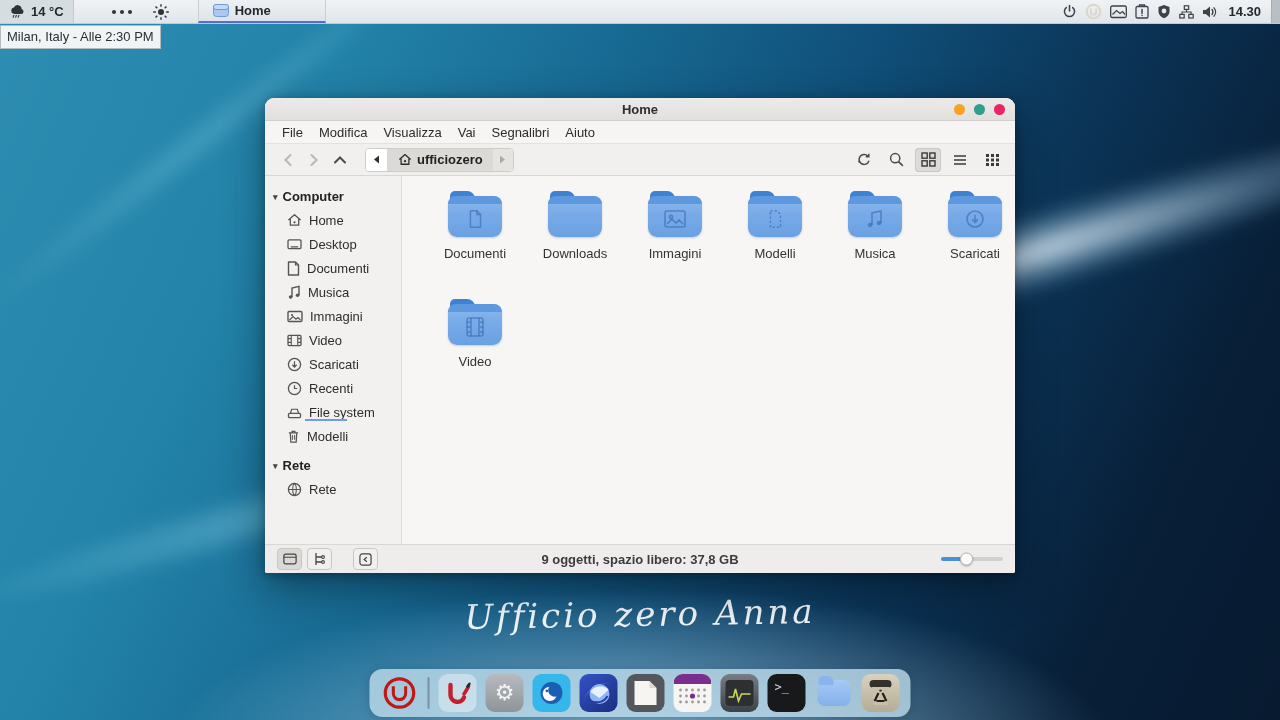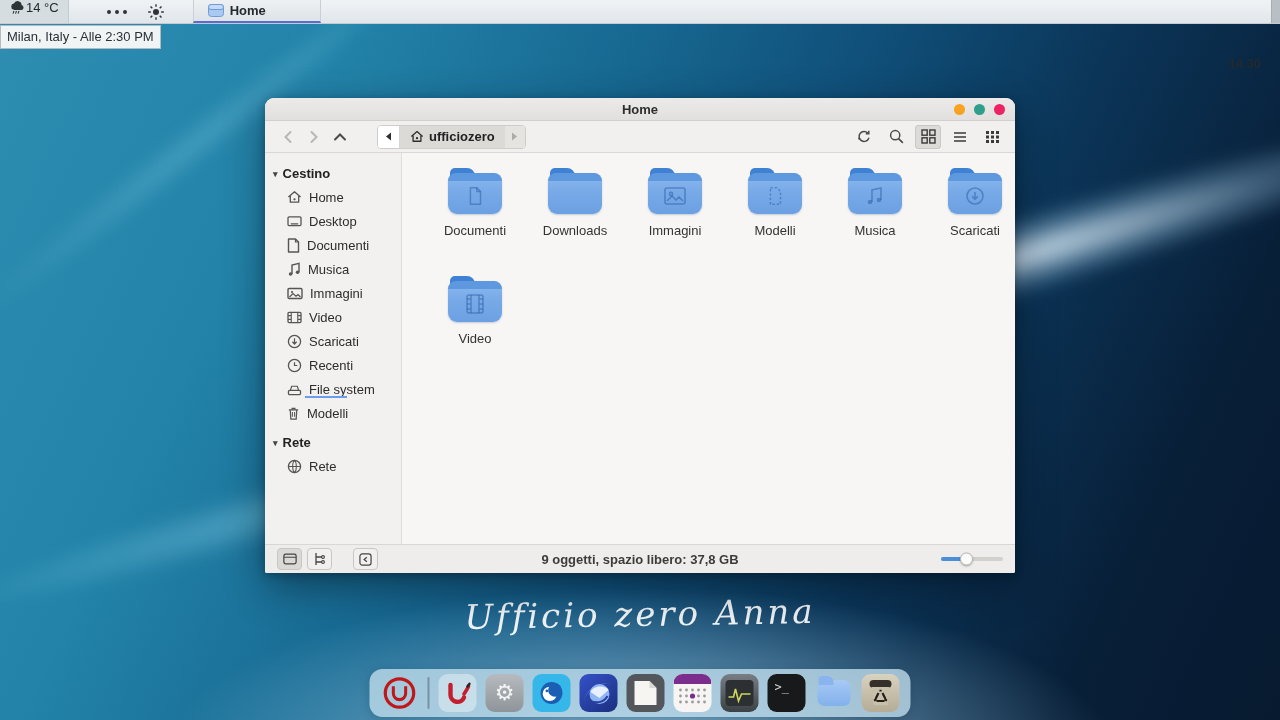--- a/index.html
+++ b/index.html
@@ -20,29 +20,29 @@
     background:radial-gradient(closest-side, rgba(120,200,225,.35), rgba(120,200,225,0)); }
 
   .signature { position:absolute; left:0; right:0; top:594px; text-align:center;
     font-family:"DejaVu Serif", serif; font-style:italic; font-size:34px; letter-spacing:3px;
     color:rgba(255,255,255,.93); transform:rotate(-1deg); }
 
   
   .panel { position:absolute; top:0; left:0; right:0; height:24px;
     background:linear-gradient(#f0f3f5,#e0e6ea); border-bottom:1px solid #c3cad0;
     display:flex; align-items:stretch; font-size:13px; color:#23292e; }
-  .weather { display:flex; align-items:flex-start; padding:0 9px;
-    background:#d6dde1; border-right:1px solid #c3cad0; font-weight:normal; }
+  .weather { display:flex; align-items:center; gap:5px; padding:0 9px;
+    background:#d6dde1; border-right:1px solid #c3cad0; font-weight:bold; }
   .dots { display:flex; align-items:center; gap:4px; margin-left:32px; padding:0 6px; }
   .dots i { width:4px; height:4px; border-radius:50%; background:#2e3438; }
   .brightness { display:flex; align-items:center; padding:0 8px; margin-left:6px; }
   .task-item { display:flex; align-items:center; gap:6px; margin-left:20px; padding:0 14px; min-width:128px;
     background:linear-gradient(#eef1f3,#dde3e7); border-left:1px solid #c9d0d5; border-right:1px solid #c9d0d5;
     border-bottom:2px solid #5b6bd6; font-weight:bold; }
-  .tray { margin-left:auto; display:flex; align-items:center; gap:8px; padding:0 6px;flex-direction:column; }
+  .tray { margin-left:auto; display:flex; align-items:center; gap:8px; padding:0 6px; }
   .clock { font-weight:bold; margin:0 4px 0 2px; }
   .panel-handle { width:9px; background:#b9c0c5; border-left:1px solid #a8afb4; }
 
   .tooltip { position:absolute; left:0; top:25px; padding:3px 6px 4px;
     background:#f0f4f5; border:1px solid #b4bbc0; color:#2a3136; font-size:13px; z-index:50; }
 
   
   .window { position:absolute; left:265px; top:98px; width:750px; height:475px;
     border-radius:9px 9px 2px 2px; box-shadow:0 14px 40px rgba(0,10,20,.45), 0 2px 8px rgba(0,10,20,.3);
     display:flex; flex-direction:column; overflow:hidden; background:#f7f6f4; }
@@ -52,21 +52,21 @@
   .win-btns { margin-left:auto; display:flex; gap:9px; padding-right:10px; z-index:2; }
   .win-btn { width:11px; height:11px; border-radius:50%; }
 
   .menubar { height:23px; background:#f6f5f3; border-bottom:1px solid #e4e2df;
     display:flex; align-items:center; padding-left:9px; flex:0 0 auto; }
   .menu-item { font-size:13px; color:#2c2c2c; padding:2px 8px; }
 
   .wtoolbar { height:32px; background:#f1f0ee; border-bottom:1px solid #dad8d5;
     display:flex; align-items:center; padding:0 10px; flex:0 0 auto; }
   .nav-btn { width:26px; height:24px; display:flex; align-items:center; justify-content:center; }
-  .pathbar { display:flex; align-items:stretch; height:24px; margin-left:24px;
+  .pathbar { display:flex; align-items:stretch; height:24px; margin-left:12px;
     border:1px solid #cfcdca; border-radius:4px; overflow:hidden; background:#fff; }
   .path-prev { width:22px; display:flex; align-items:center; justify-content:center; background:#fff; border-right:1px solid #d8d6d3; }
   .path-seg { display:flex; align-items:center; gap:5px; padding:0 10px; background:#dcdad7; font-size:13px; font-weight:bold; color:#222; }
   .path-next { width:20px; display:flex; align-items:center; justify-content:center; background:#e6e4e1; }
   .tool-right { margin-left:auto; display:flex; align-items:center; gap:6px; }
   .tool-btn { width:26px; height:24px; display:flex; align-items:center; justify-content:center; border-radius:4px; }
   .tool-btn.active { background:#dddbd8; box-shadow:inset 0 0 0 1px #cac8c5; }
 
   .wbody { flex:1; display:flex; min-height:0; }
   .sidebar { width:137px; background:#f2f1ef; border-right:1px solid #e0deda; padding-top:9px; overflow:hidden; flex:0 0 auto; }
@@ -207,20 +207,28 @@
 
   <div class="titlebar">
     <div class="title">Home</div>
     <div class="win-btns">
       <div class="win-btn" style="background:#f7a220"></div>
       <div class="win-btn" style="background:#2f9e8a"></div>
       <div class="win-btn" style="background:#ee2366"></div>
     </div>
   </div>
 
+  <div class="menubar">
+    <span class="menu-item">File</span>
+    <span class="menu-item">Modifica</span>
+    <span class="menu-item">Visualizza</span>
+    <span class="menu-item">Vai</span>
+    <span class="menu-item">Segnalibri</span>
+    <span class="menu-item">Aiuto</span>
+  </div>
 
   <div class="wtoolbar">
     <div class="nav-btn">
       <svg width="10" height="14" viewBox="0 0 10 14">
           <path d="M7.5 2L2.5 7l5 5" stroke="#b9b7b4" stroke-width="2" fill="none" stroke-linecap="round"></path>
         </svg>
     </div>
     <div class="nav-btn">
       <svg width="10" height="14" viewBox="0 0 10 14">
           <path d="M2.5 2l5 5-5 5" stroke="#b9b7b4" stroke-width="2" fill="none" stroke-linecap="round"></path>
@@ -294,21 +302,21 @@
           </g>
         </svg>
       </div>
     </div>
   </div>
 
   <div class="wbody">
     <div class="sidebar">
       <div class="side-header">
         <span class="tri">▾</span>
-        <span>Cestino</span>
+        <span>Computer</span>
       </div>
       <div class="side-item">
         <svg width="15" height="14" viewBox="0 0 16 15">
             <path d="M1.5 7.5L8 1.8l6.5 5.7M3.5 6.5V13h9V6.5" stroke="#555" stroke-width="1.4" fill="none" stroke-linejoin="round"></path>
             <circle cx="8" cy="10" r="1.2" fill="#555"></circle>
           </svg>
         <span>Home</span>
       </div>
       <div class="side-item">
         <svg width="15" height="13" viewBox="0 0 16 14">

